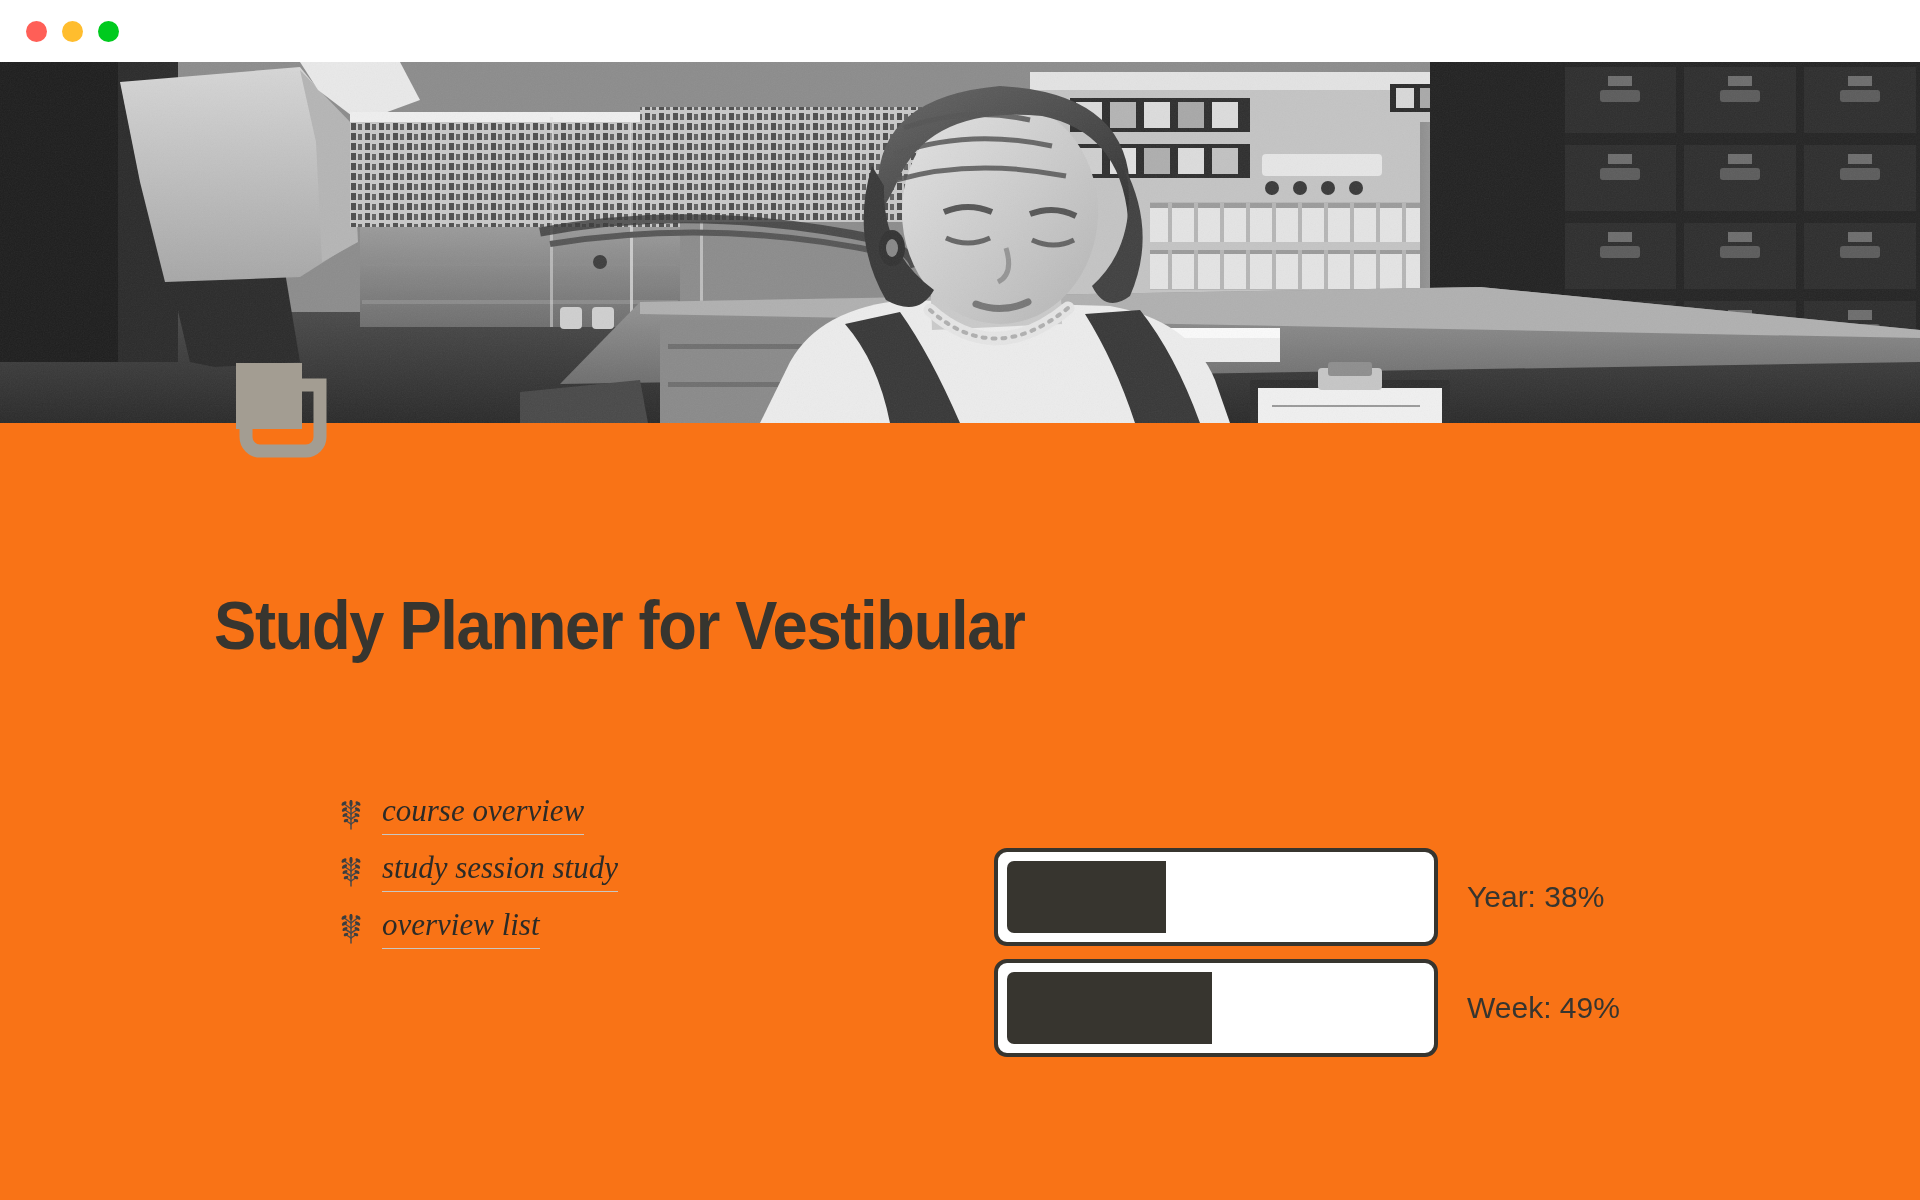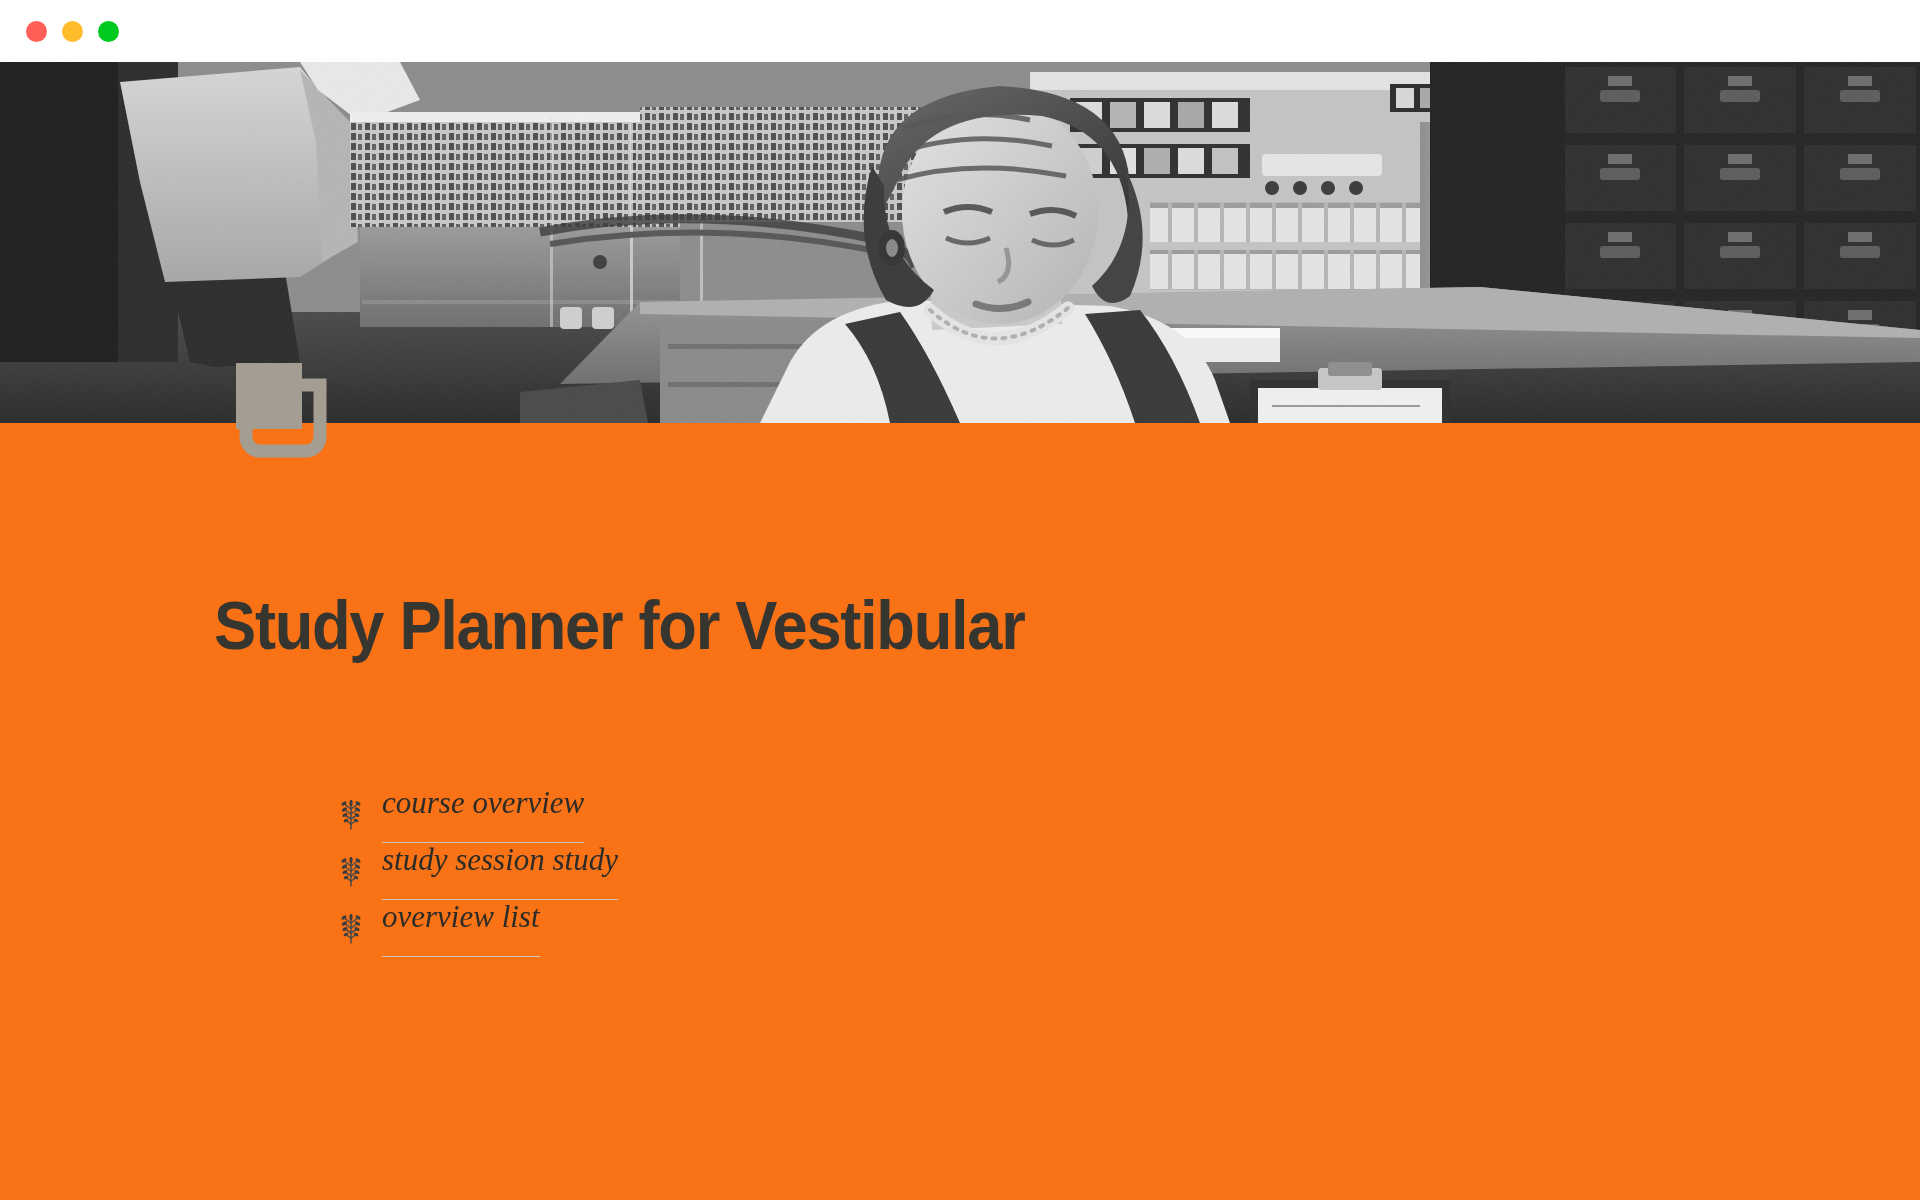--- a/index.html
+++ b/index.html
@@ -107,21 +107,21 @@
     display:block;
   }
   .sprig-icon svg { display:block; width:26px; height:30px; }
   .link-text {
     font-family:"Liberation Serif", serif;
     font-style:italic;
     font-size:31px;
     color:#2c2b27;
     line-height:1.05;
     border-bottom:1.5px solid #c9c7c2;
-    padding-bottom:22px;
+    padding-bottom:6px;
     cursor:pointer;
     white-space:nowrap;
   }
 
   
   .progress-area {
     position:absolute;
     left:994px;
     top:425px;
     display:flex;
@@ -462,15 +462,32 @@
               <ellipse cx="18" cy="20.5" rx="2.5" ry="1.4" transform="rotate(28 18 20.5)"></ellipse>
               <ellipse cx="13" cy="3" rx="1.6" ry="3.2"></ellipse>
             </g>
           </svg>
         </span>
         <span class="link-text">overview list</span>
       </div>
 
     </div>
 
+    <div class="progress-area">
+
+      <div class="progress-row">
+        <div class="bar-outer">
+          <div class="bar-fill" id="fill-year" style="width: 38%;"></div>
+        </div>
+        <span class="bar-label">Year: 38%</span>
+      </div>
+
+      <div class="progress-row">
+        <div class="bar-outer">
+          <div class="bar-fill" id="fill-week" style="width: 49%;"></div>
+        </div>
+        <span class="bar-label">Week: 49%</span>
+      </div>
+
+    </div>
 
   </div>
 </div>
 
 </body></html>

